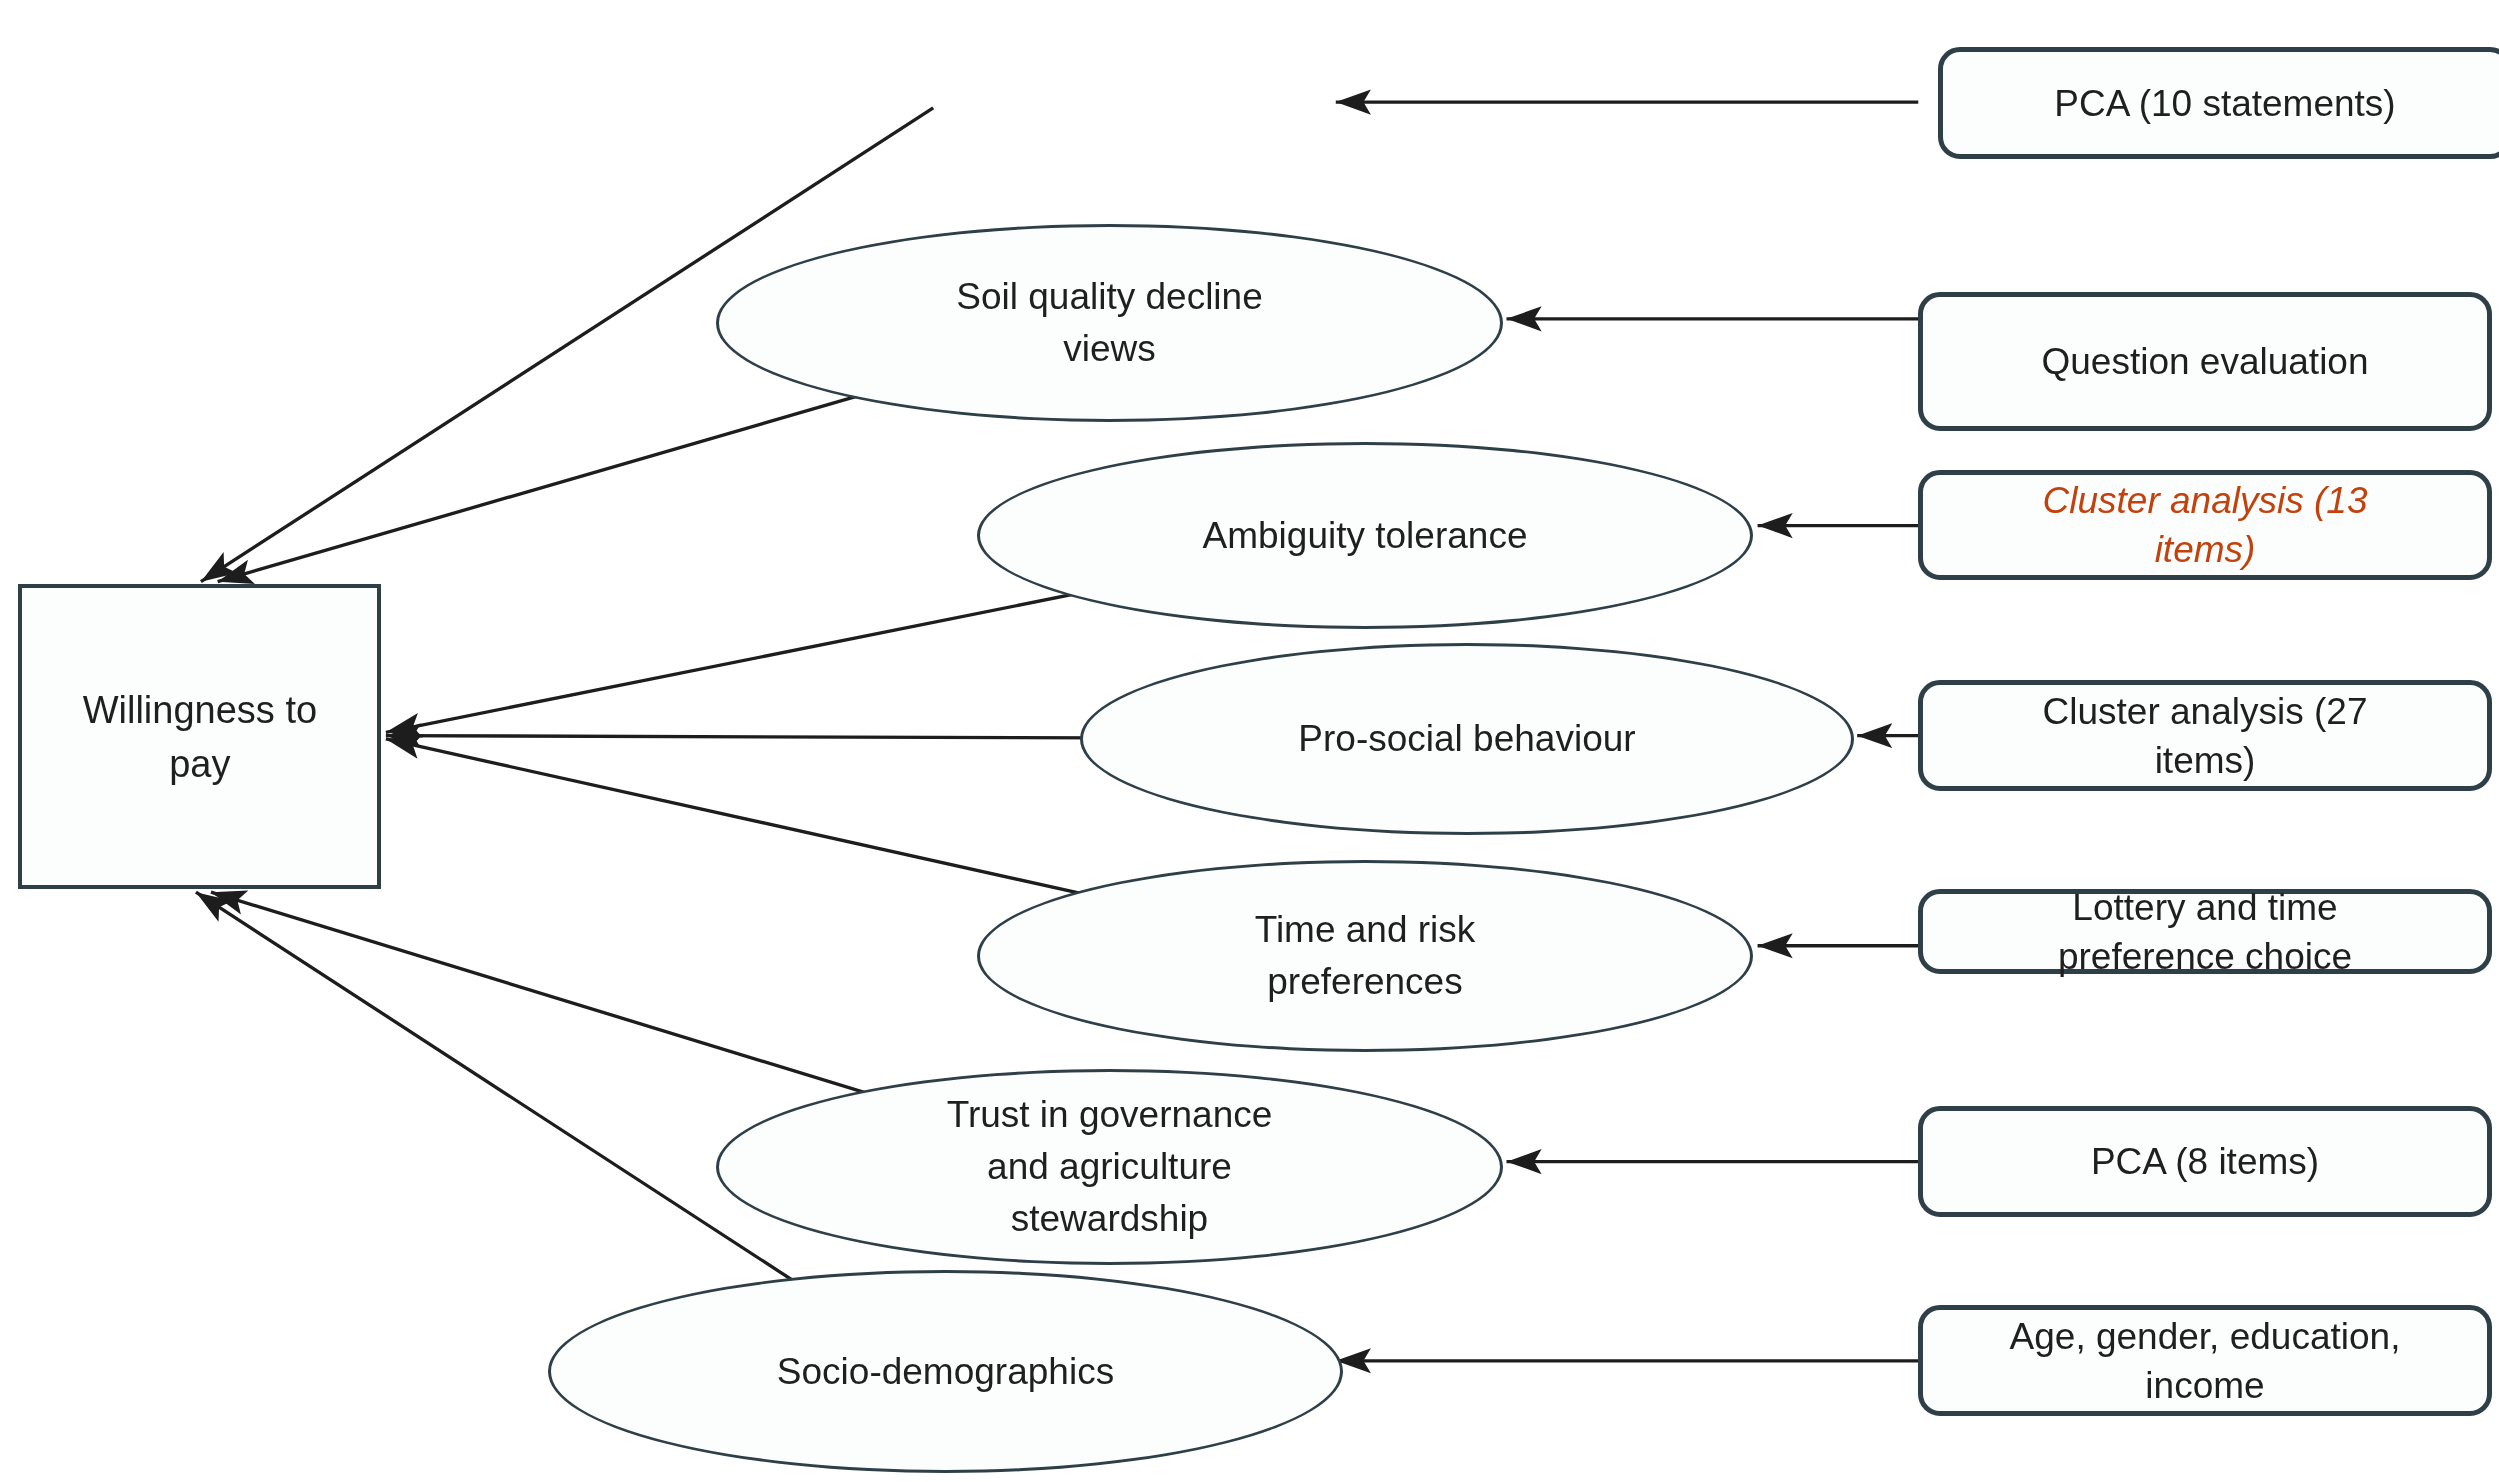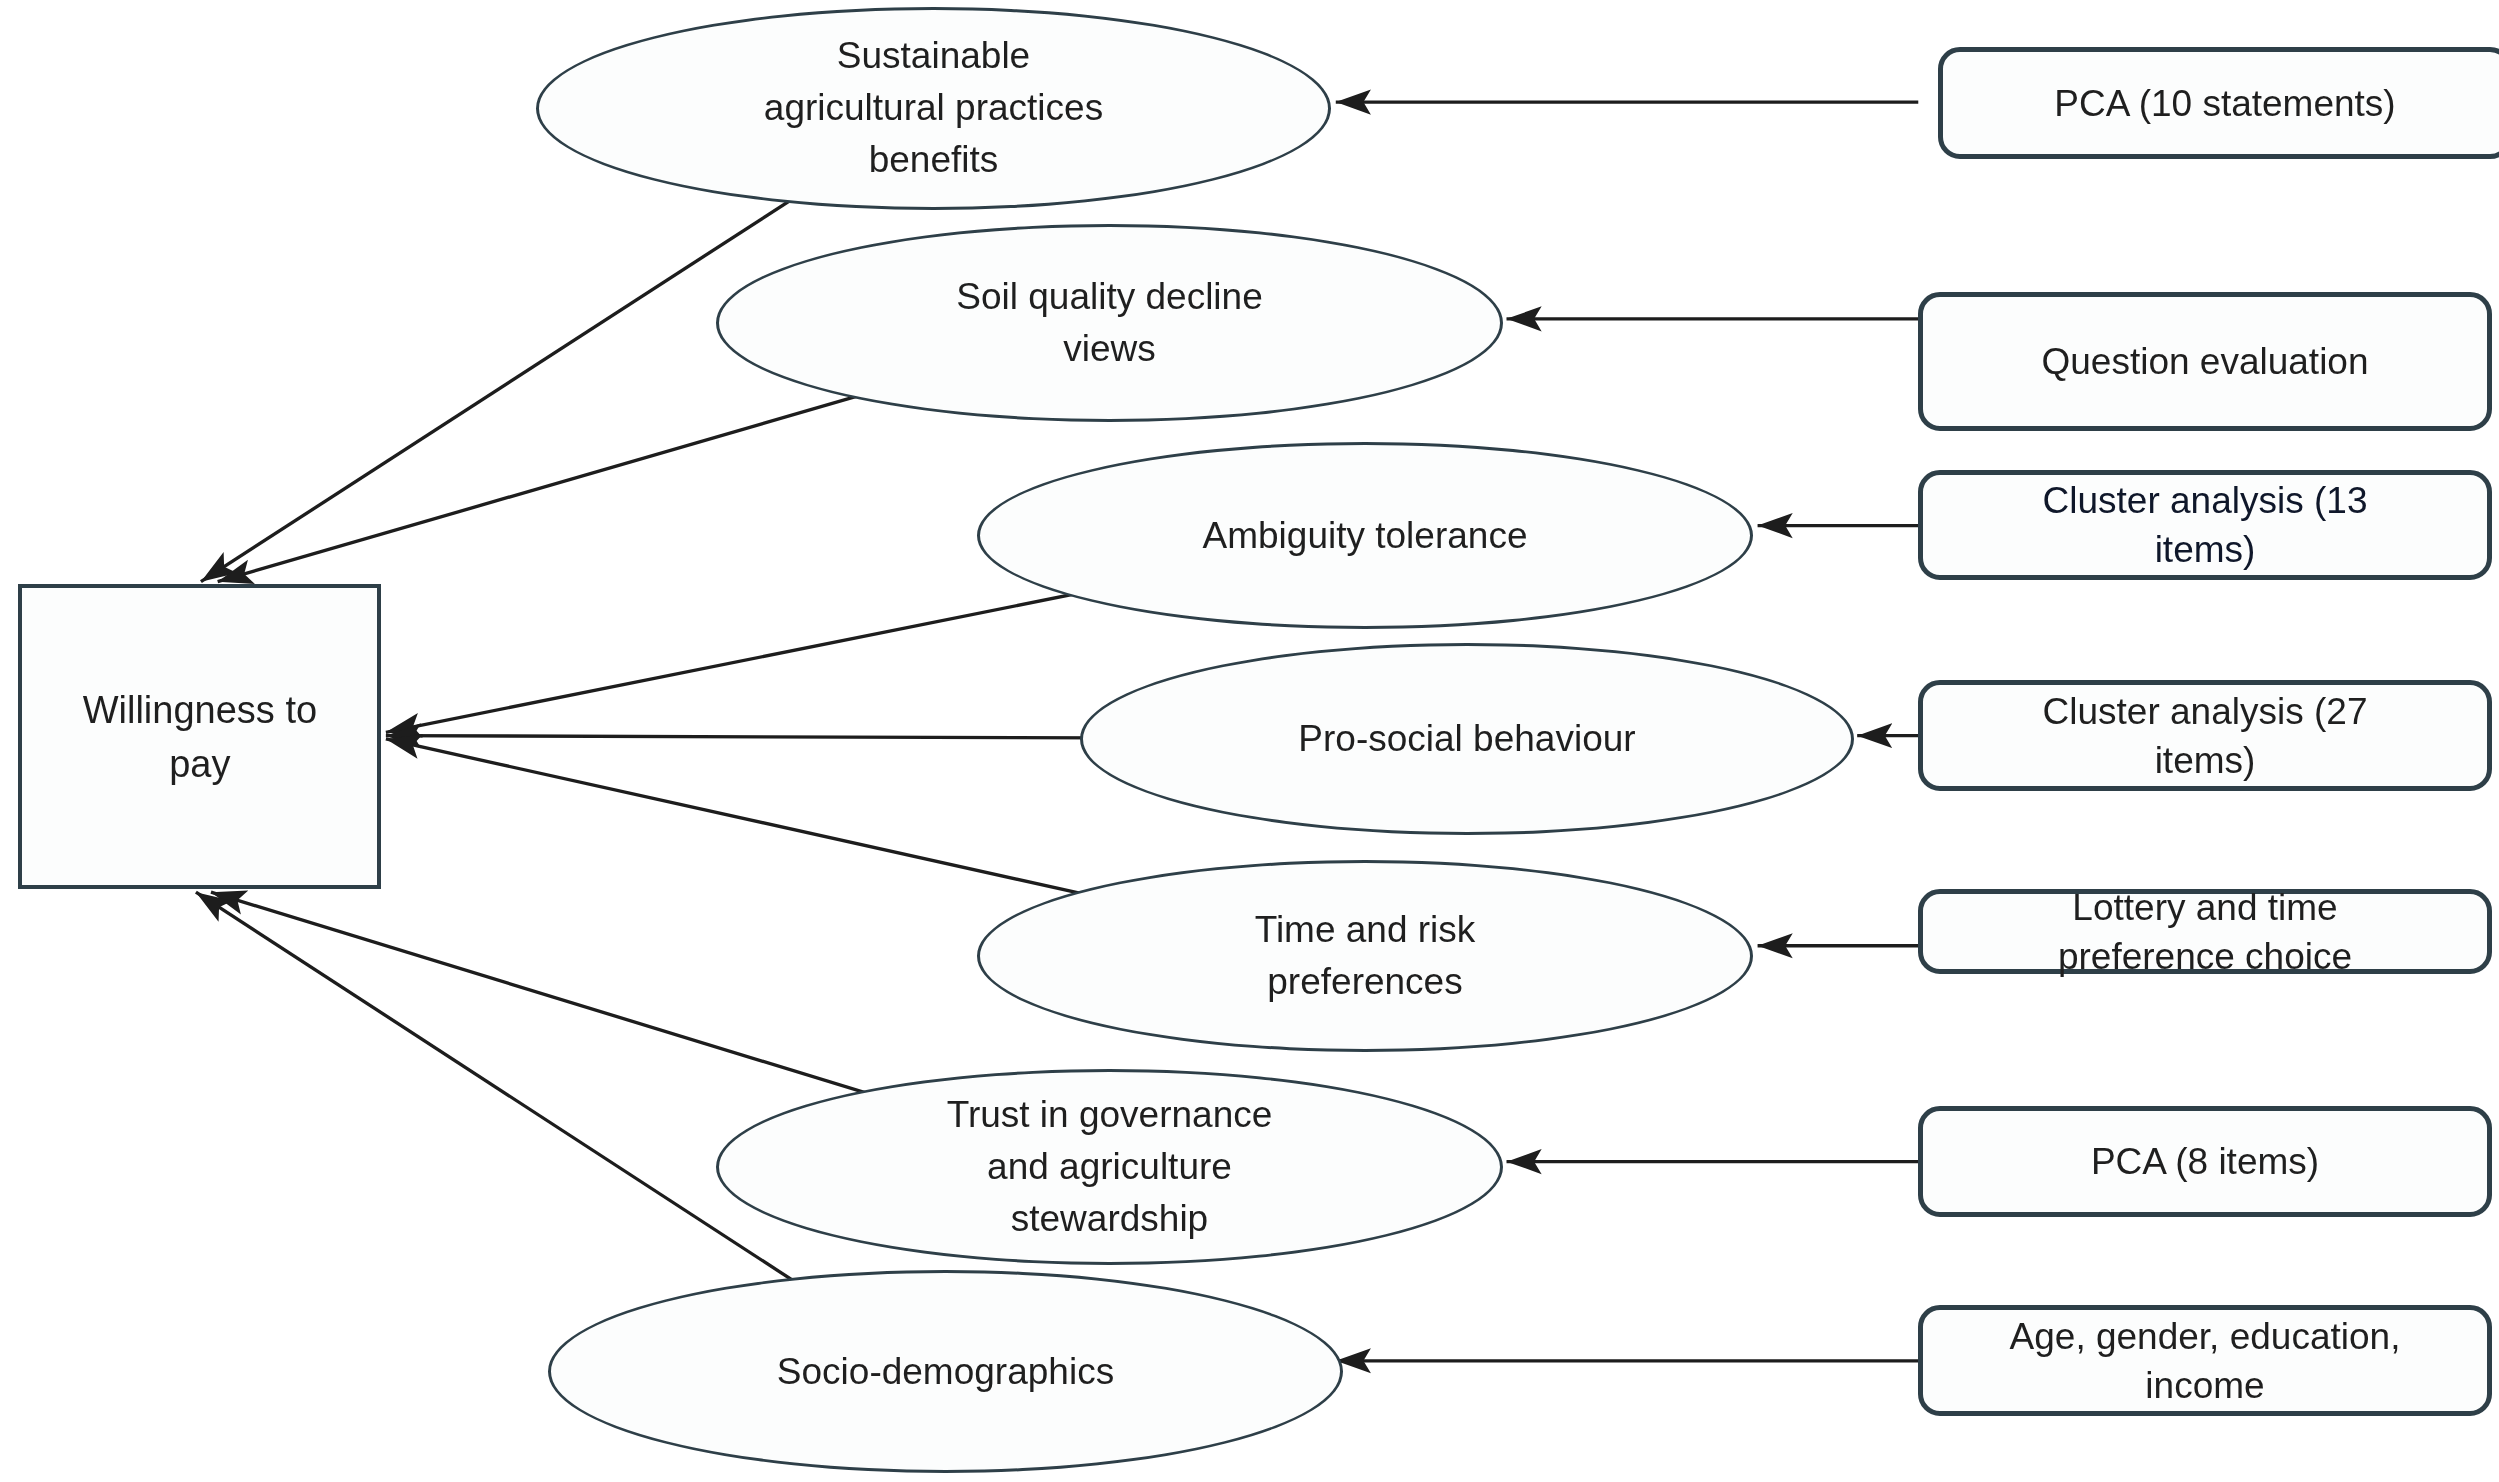--- a/index.html
+++ b/index.html
@@ -102,37 +102,34 @@
     <line class="arrow" x1="2292" y1="628" x2="2100" y2="628" marker-end="url(#arrowhead)" style="stroke: rgb(29, 29, 29);"></line>
     <line class="arrow" x1="2292" y1="879" x2="2219" y2="879" marker-end="url(#arrowhead)" style="stroke: rgb(29, 29, 29);"></line>
     <line class="arrow" x1="2292" y1="1130" x2="2100" y2="1130" marker-end="url(#arrowhead)" style="stroke: rgb(29, 29, 29);"></line>
     <line class="arrow" x1="2292" y1="1388" x2="1800" y2="1388" marker-end="url(#arrowhead)" style="stroke: rgb(29, 29, 29);"></line>
     <line class="arrow" x1="2292" y1="1626" x2="1596" y2="1626" marker-end="url(#arrowhead)" style="stroke: rgb(29, 29, 29);"></line>
   </svg>
 
   <div class="node outcome-box" style="background: rgb(252, 253, 253); border-color: rgb(46, 63, 72); color: rgb(31, 31, 31);">Willingness to
 pay</div>
 
-  <div class="node ellipse e1" style="background: rgb(252, 253, 253); border-color: rgb(46, 63, 72); color: rgb(31, 31, 31);">Sustainable
-agricultural practices
-benefits</div>
   <div class="node ellipse e2" style="background: rgb(252, 253, 253); border-color: rgb(46, 63, 72); color: rgb(31, 31, 31);">Soil quality decline
 views</div>
   <div class="node ellipse e3" style="background: rgb(252, 253, 253); border-color: rgb(46, 63, 72); color: rgb(31, 31, 31);">Ambiguity tolerance</div>
   <div class="node ellipse e4" style="background: rgb(252, 253, 253); border-color: rgb(46, 63, 72); color: rgb(31, 31, 31);">Pro-social behaviour</div>
   <div class="node ellipse e5" style="background: rgb(252, 253, 253); border-color: rgb(46, 63, 72); color: rgb(31, 31, 31);">Time and risk
 preferences</div>
   <div class="node ellipse e6" style="background: rgb(252, 253, 253); border-color: rgb(46, 63, 72); color: rgb(31, 31, 31);">Trust in governance
 and agriculture
 stewardship</div>
   <div class="node ellipse e7" style="background: rgb(252, 253, 253); border-color: rgb(46, 63, 72); color: rgb(31, 31, 31);">Socio-demographics</div>
 
   <div class="node measure-rect r1" style="background: rgb(252, 253, 253); border-color: rgb(46, 63, 72); color: rgb(31, 31, 31);">PCA (10 statements)</div>
   <div class="node measure-rect r2" style="background: rgb(252, 253, 253); border-color: rgb(46, 63, 72); color: rgb(31, 31, 31);">Question evaluation</div>
-  <div class="node measure-rect r3" style="background: rgb(252, 253, 253); border-color: rgb(46, 63, 72); color: #0f172a;">Cluster analysis (13
+  <div class="node measure-rect r3" style="background: rgb(252, 253, 253); border-color: rgb(46, 63, 72); color: #c2410c; font-style: italic;">Cluster analysis (13
 items)</div>
   <div class="node measure-rect r4" style="background: rgb(252, 253, 253); border-color: rgb(46, 63, 72); color: rgb(31, 31, 31);">Cluster analysis (27
 items)</div>
   <div class="node measure-rect r5" style="background: rgb(252, 253, 253); border-color: rgb(46, 63, 72); color: rgb(31, 31, 31);">Lottery and time
 preference choice</div>
   <div class="node measure-rect r6" style="background: rgb(252, 253, 253); border-color: rgb(46, 63, 72); color: rgb(31, 31, 31);">PCA (8 items)</div>
   <div class="node measure-rect r7" style="background: rgb(252, 253, 253); border-color: rgb(46, 63, 72); color: rgb(31, 31, 31);">Age, gender, education,
 income</div>
 
 </div>

